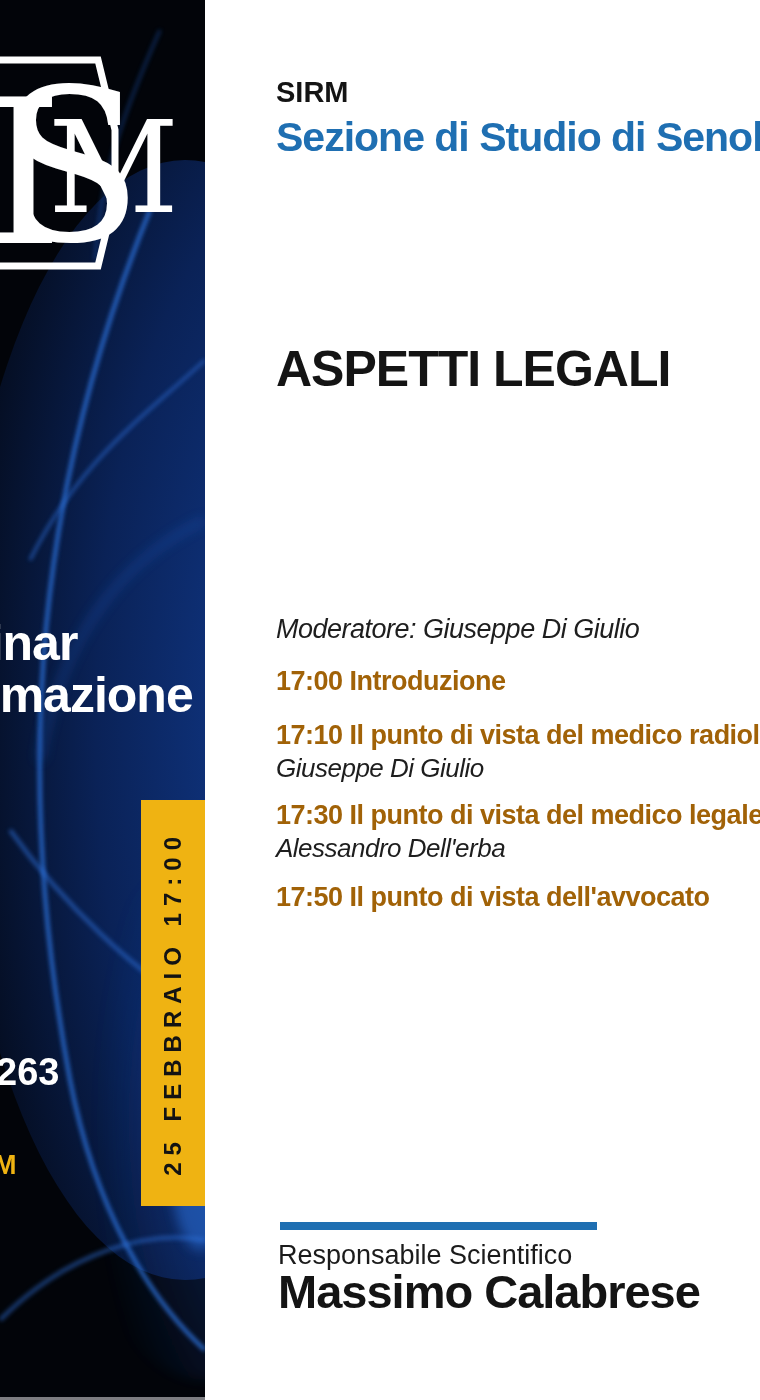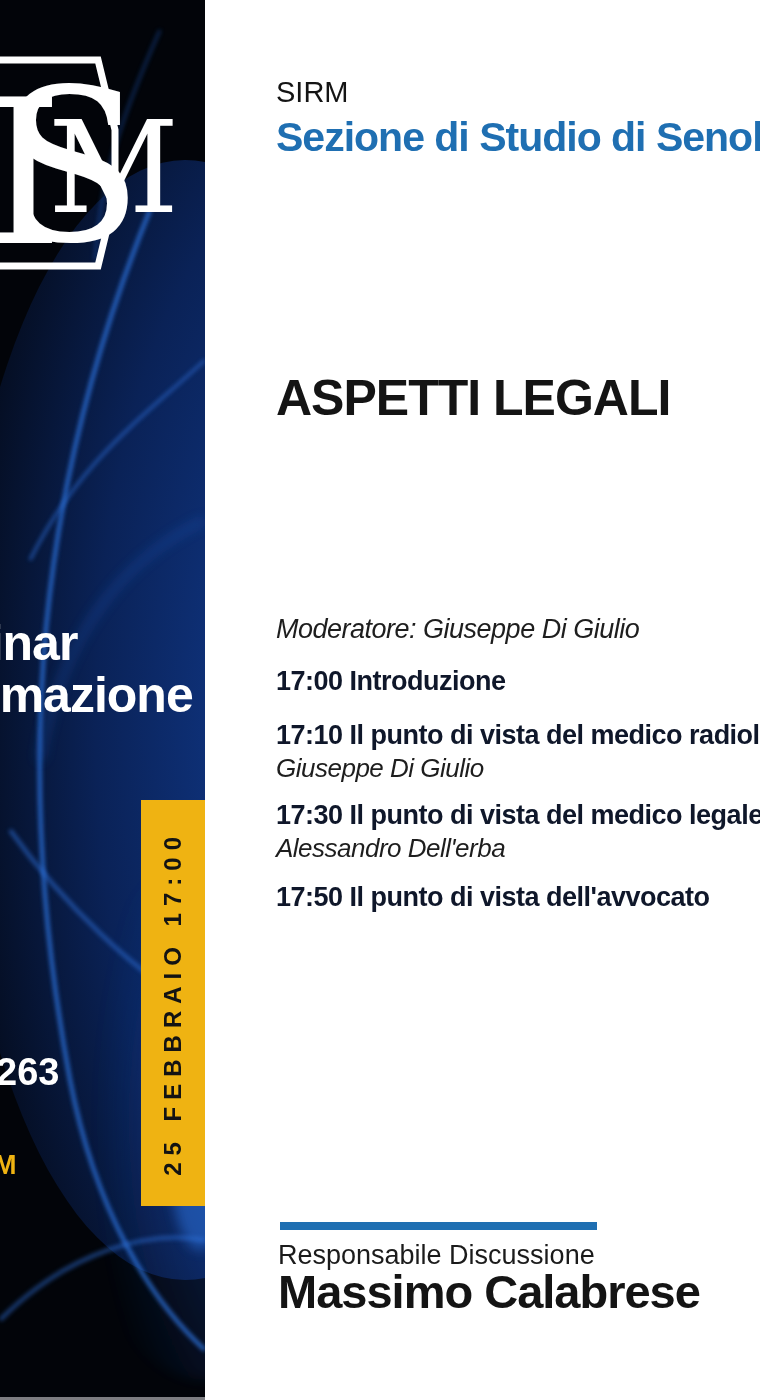--- a/index.html
+++ b/index.html
@@ -31,38 +31,38 @@
     position:absolute; left:141px; top:800px; width:64px; height:406px;
     background:#EFB312; display:flex; align-items:center; justify-content:center;
   }
   .date-ribbon span{
     writing-mode:vertical-rl; transform:rotate(180deg);
     color:#131313; font-weight:700; font-size:24px; letter-spacing:7px;
     white-space:nowrap;
   }
   
   .org-label{
-    position:absolute; left:276px; top:76px; font-size:29px; font-weight:400;
+    position:absolute; left:276px; top:76px; font-size:29px; font-weight:700;
     color:#141414; white-space:nowrap;
   }
   .section-title{
     position:absolute; left:276px; top:114px; font-size:41px; font-weight:700;
     color:#1F6FB2; white-space:nowrap; letter-spacing:-1px;
   }
   .main-title{
     position:absolute; left:276px; top:340px; font-size:50px; font-weight:700;
-    color:#141414; white-space:nowrap; letter-spacing:-1px;margin-top:29px;
+    color:#141414; white-space:nowrap; letter-spacing:-1px;
   }
   .moderator{
     position:absolute; left:276px; top:614px; font-size:27px; font-style:italic;
     color:#1e1e1e; white-space:nowrap; letter-spacing:-0.5px;text-align:center;
   }
   .prog-item{position:absolute; left:276px; white-space:nowrap;}
   .prog-line{
-    font-size:27px; font-weight:700; color:#0f172a; letter-spacing:-0.5px;
+    font-size:27px; font-weight:700; color:#a16207; letter-spacing:-0.5px;
     white-space:nowrap;
   }
   .prog-speaker{
     font-size:26px; font-style:italic; color:#1e1e1e; letter-spacing:-0.5px;
     white-space:nowrap; margin-top:2px;
   }
   .p0{top:666px;} .p1{top:720px;} .p2{top:800px;} .p3{top:882px;} .p4{top:962px;}
   .footer-rule{
     position:absolute; left:280px; top:1222px; width:317px; height:8px; background:#1F6FB2;
   }
@@ -159,16 +159,16 @@
     <div class="prog-line">17:30 Il punto di vista del medico legale</div>
     <div class="prog-speaker">Alessandro Dell'erba</div>
   </div>
 
   <div class="prog-item p3">
     <div class="prog-line">17:50 Il punto di vista dell'avvocato</div>
   </div>
 
 
   <div class="footer-rule"></div>
-  <div class="footer-role">Responsabile Discussione</div>
+  <div class="footer-role">Responsabile Scientifico</div>
   <div class="footer-name">Massimo Calabrese</div>
 
 </div>
 
 </body></html>

